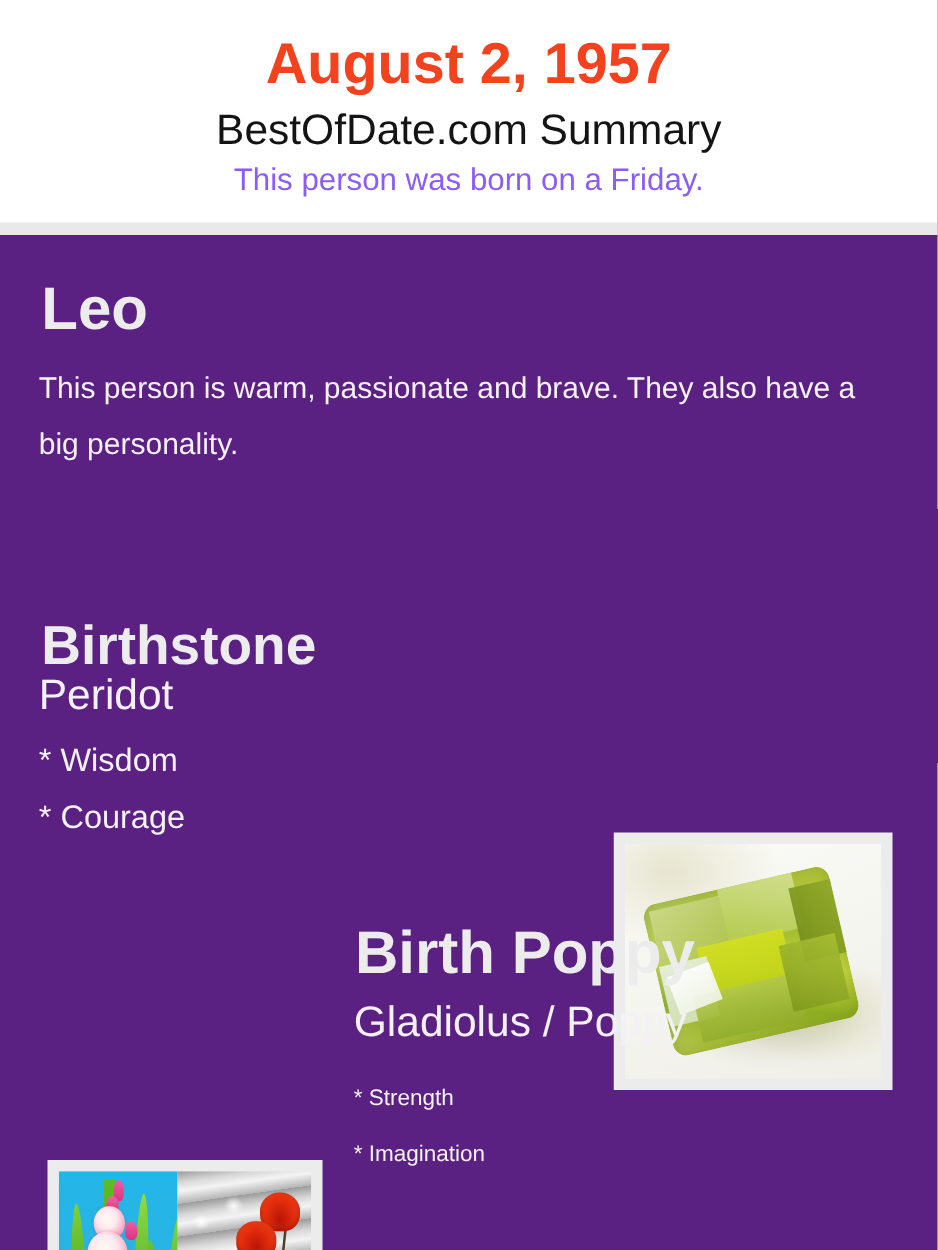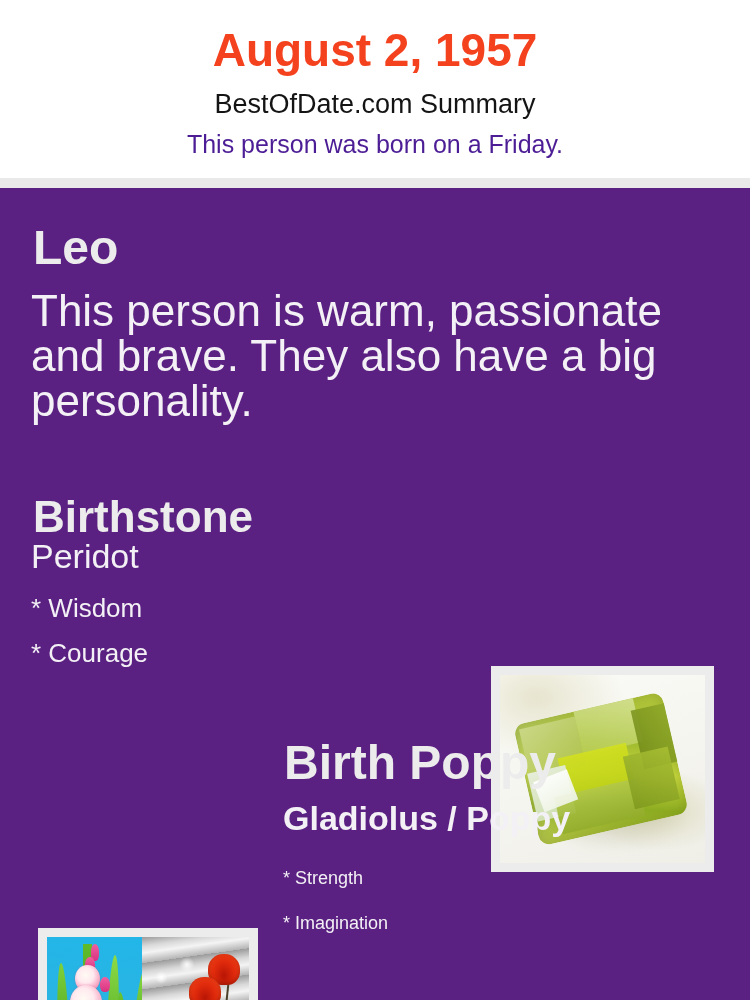--- a/index.html
+++ b/index.html
@@ -36,32 +36,32 @@
     font-size: 46px;
     font-weight: bold;
     color: #f4411e;
     letter-spacing: 0px;
     line-height: 56px;
   }
   .header-site {
     position: absolute;
     left: 0; top: 86px;
     width: 750px;
-    font-size: 27px;
+    font-size: 34px;
     font-weight: normal;
     color: #141414;
     line-height: 36px;
   }
   .header-note {
     position: absolute;
     left: 0; top: 128px;
     width: 750px;
     font-size: 25px;
     font-weight: normal;
-    color: #4c1d95;
+    color: #8b5cf6;
     line-height: 32px;
   }
   .header-rule {
     position: absolute;
     left: 0; top: 178px;
     width: 750px;
     height: 10px;
     background: #e9e9ea;
   }
 
@@ -80,21 +80,21 @@
     left: 33px; top: 33px;
     font-size: 48px;
     font-weight: bold;
     color: #ececec;
     line-height: 54px;
   }
   .zodiac-desc {
     position: absolute;
     left: 31px; top: 100px;
     width: 660px;
-    font-size: 44px;
+    font-size: 24px;
     font-weight: normal;
     color: #f3f1f5;
     line-height: 45px;
   }
 
   
   .stone-title {
     position: absolute;
     left: 33px; top: 288px;
     font-size: 44px;
@@ -129,21 +129,21 @@
     left: 284px; top: 548px;
     font-size: 48px;
     font-weight: bold;
     color: #ececec;
     line-height: 54px;
   }
   .flower-name {
     position: absolute;
     left: 283px; top: 610px;
     font-size: 34px;
-    font-weight: bold;
+    font-weight: normal;
     color: #f3f1f5;
     line-height: 40px;
   }
   .flower-traits {
     position: absolute;
     left: 283px; top: 668px;
     width: 420px;
   }
   .flower-traits .trait {
     font-size: 18px;

